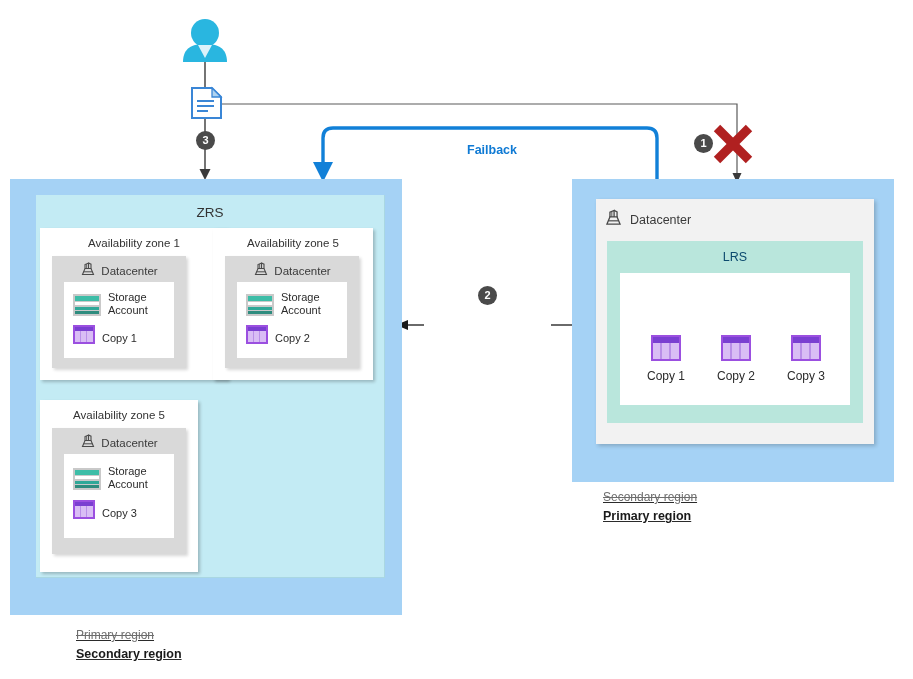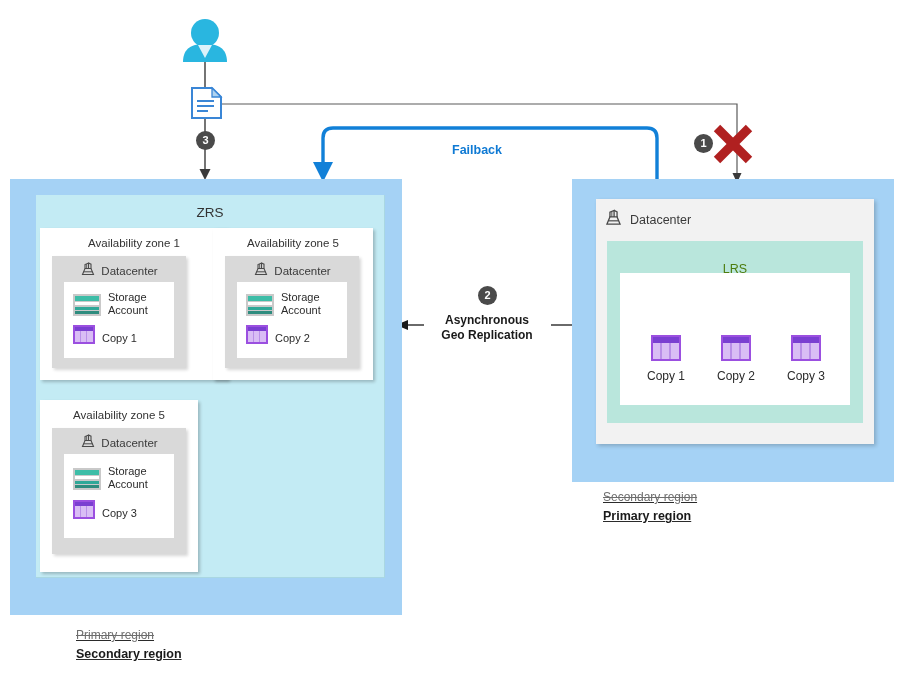--- a/index.html
+++ b/index.html
@@ -64,21 +64,21 @@
         transparent 68%);}
   .copy-ico.big{width:30px;height:26px;}
   .copy-ico.big:before{height:6px;}
   .copy-ico.big:after{top:6px;}
 
   
   #pr-dc{position:absolute;left:24px;top:20px;width:278px;height:245px;
     background:#F2F2F2;box-shadow:2px 2px 4px rgba(0,0,0,.2);}
   #pr-dc .dc-head{justify-content:flex-start;padding-left:8px;padding-top:9px;font-size:12.5px;gap:7px;}
   #lrs-box{position:absolute;left:11px;top:42px;width:256px;height:182px;background:#B9E6DC;}
-  .lrs-title{position:absolute;left:0;top:9px;width:100%;text-align:center;font-size:12.5px;color:#4d7c0f;margin-top:12px;}
+  .lrs-title{position:absolute;left:0;top:9px;width:100%;text-align:center;font-size:12.5px;color:#0c4a6e;}
   #lrs-white{position:absolute;left:13px;top:32px;width:230px;height:132px;background:#ffffff;}
   #lrs-sa{position:absolute;left:26px;top:16px;display:flex;align-items:center;gap:11px;}
   #lrs-sa .lbl{font-size:13px;}
   .copies-row{position:absolute;left:16px;top:62px;width:200px;display:flex;justify-content:space-between;}
   .copy-cell{width:60px;text-align:center;}
   .copy-cell .copy-ico{margin:0 auto;}
   .copy-cell .cl{font-size:12px;margin-top:4px;color:#2b2b2b;}
 
   
   .caption{position:absolute;text-align:left;width:260px;text-decoration:underline;}
@@ -133,25 +133,21 @@
       <rect x="197" y="100" width="17" height="2" fill="#3A86D6"></rect>
       <rect x="197" y="105" width="17" height="2" fill="#3A86D6"></rect>
       <rect x="197" y="110" width="11" height="2" fill="#3A86D6"></rect>
     </g>
   </svg>
 
   <div class="badge" style="left:694px;top:134px;">1</div>
   <div class="badge" style="left:478px;top:286px;">2</div>
   <div class="badge" style="left:196px;top:131px;">3</div>
 
-  <div class="failback-lbl" style="left:452px;top:143px;">Failback</div>
-  <div class="geo-lbl" style="left:412px;top:313px;">
-    <span>Asynchronous</span><br>
-    <span>Geo Replication</span>
-  </div>
+  <div class="failback-lbl" style="left:467px;top:143px;">Failback</div>
 
   <div class="region-band" id="zrs-region">
     <div class="zrs-inner">
       <div class="zrs-title">ZRS</div>
     </div>
   </div>
 
   <div class="az-card" id="az1">
     <div class="az-title">Availability zone 1</div>
     <div class="dc-panel" style="left:12px;top:28px;width:134px;height:112px;">

